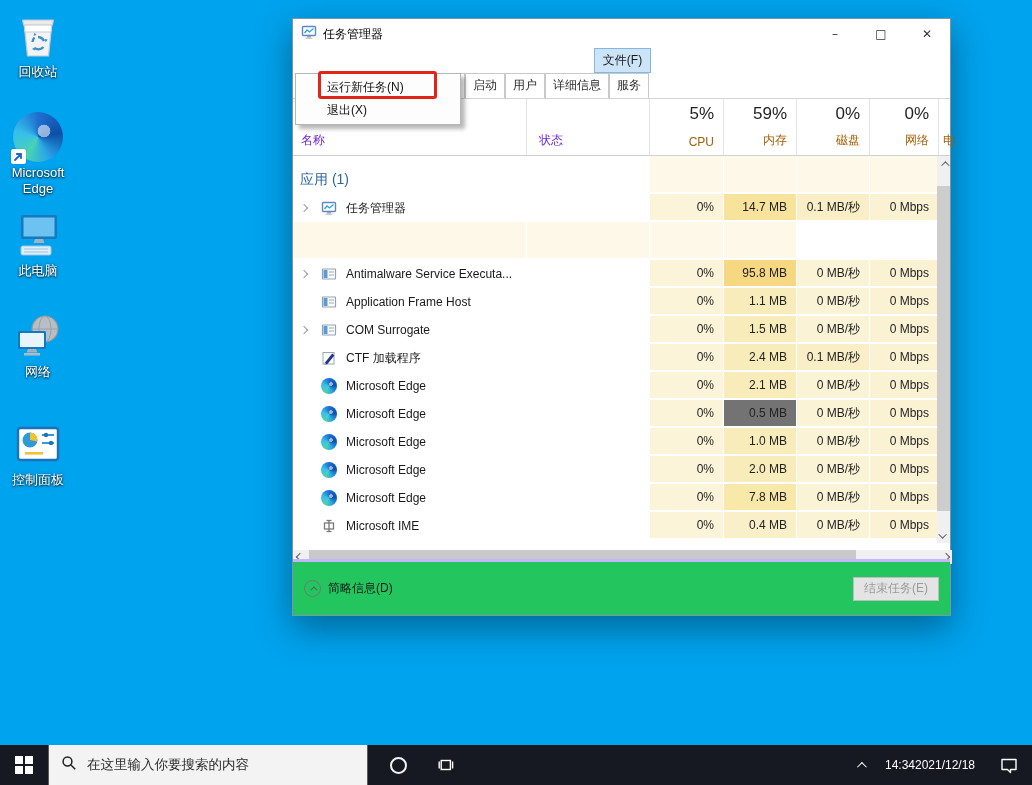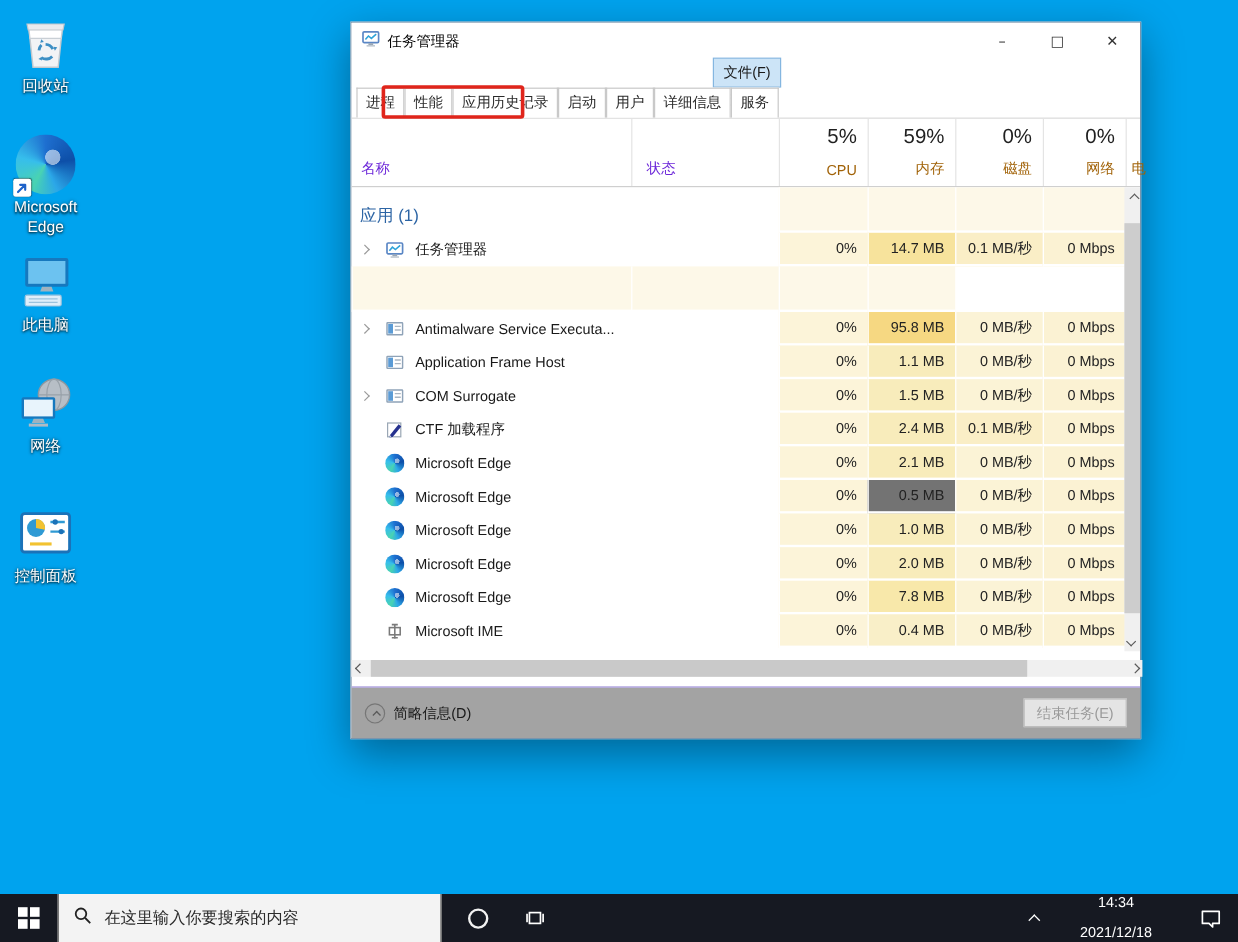--- a/index.html
+++ b/index.html
@@ -71,22 +71,22 @@
   .chevron.left  { transform:rotate(-135deg); }
   .chevron.right { transform:rotate(45deg); }
 
   
   .hscroll { position:relative; height:14px; margin-top:7px; background:#f0f0f0; width:659px; }
   .hscroll .thumb { position:absolute; top:0; height:14px; left:16px; width:547px; background:#c9c9c9; }
   .hscroll .arr { height:14px; top:0; }
   .hscroll .arr.l { left:0; } .hscroll .arr.r { right:0; }
 
   
-  .tm-footer { position:absolute; left:0; right:0; bottom:0; height:43px; border-top:1px solid #c4b5fd;
-               display:flex; align-items:center; padding:0 11px; background:#a3a3a3; }
+  .tm-footer { position:absolute; left:0; right:0; bottom:0; height:56px; border-top:3px solid #c4b5fd;
+               display:flex; align-items:center; padding:0 11px; background:#22c55e; }
   .detail-toggle { display:flex; align-items:center; flex:1; }
   .toggle-circle { width:17px; height:17px; border:1px solid #767676; border-radius:50%;
                    display:flex; align-items:center; justify-content:center; margin-right:7px; }
   .toggle-circle .chevron { width:5px; height:5px; border-color:#5a5a5a; }
   .detail-toggle .dlabel { font-size:12px; color:#1a1a1a; }
   .endtask-btn { width:86px; height:24px; background:#e4e4e4; border:1px solid #bdbdbd;
                  font-size:12px; color:#9a9a9a; display:flex; align-items:center; justify-content:center; }
 
   
   .context-menu { position:absolute; left:2px; top:54px; width:166px; background:#fdfdfd;
@@ -104,21 +104,21 @@
   .win-logo span { background:#fff; }
   .search-box { width:320px; background:#f3f3f3; display:flex; align-items:center; padding-left:12px;
                 border:1px solid #5a5a5a; border-top:none; border-bottom:none; }
   .search-box .ph { font-size:13.5px; color:#2b2b2b; margin-left:10px; }
   .cortana-btn { width:48px; margin-left:6px; }
   .cortana-ring { width:17px; height:17px; border:2px solid #f2f2f2; border-radius:50%; }
   .taskview-btn { width:48px; }
   .tb-spacer { flex:1; }
   .tray-chevron { width:28px; }
   .tray-chevron .chevron { border-color:#fff; width:7px; height:7px; }
-  .clock { width:112px; display:flex; flex-direction:column; justify-content:space-between; align-items:center; }
+  .clock { width:112px; display:flex; flex-direction:row; justify-content:center; align-items:center; }
   .clock span { color:#fff; font-size:12px; line-height:15px; }
   .action-center { width:46px; }
 </style>
 </head>
 <body>
 
 <div class="desktop">
   <div id="desktop-icons">
       <div class="desk-icon" style="top: 11px;">
         <span class="glyph"><svg width="50" height="50" viewBox="0 0 50 50">
@@ -482,20 +482,24 @@
     <div class="tm-footer">
       <div class="detail-toggle">
         <span class="toggle-circle">
             <span class="chevron up"></span>
           </span>
         <span class="dlabel">简略信息(D)</span>
       </div>
       <div class="endtask-btn">结束任务(E)</div>
     </div>
 
+    <div class="context-menu" id="file-menu">
+        <div class="cm-item">运行新任务(N)</div>
+        <div class="cm-item">退出(X)</div>
+      </div>
     <div class="red-annotation" style="border-color: rgb(224, 37, 27);"></div>
   </div>
 
   <div class="taskbar">
     <div class="tb-btn start-btn">
       <span class="win-logo">
           <span></span>
           <span></span>
           <span></span>
           <span></span>

